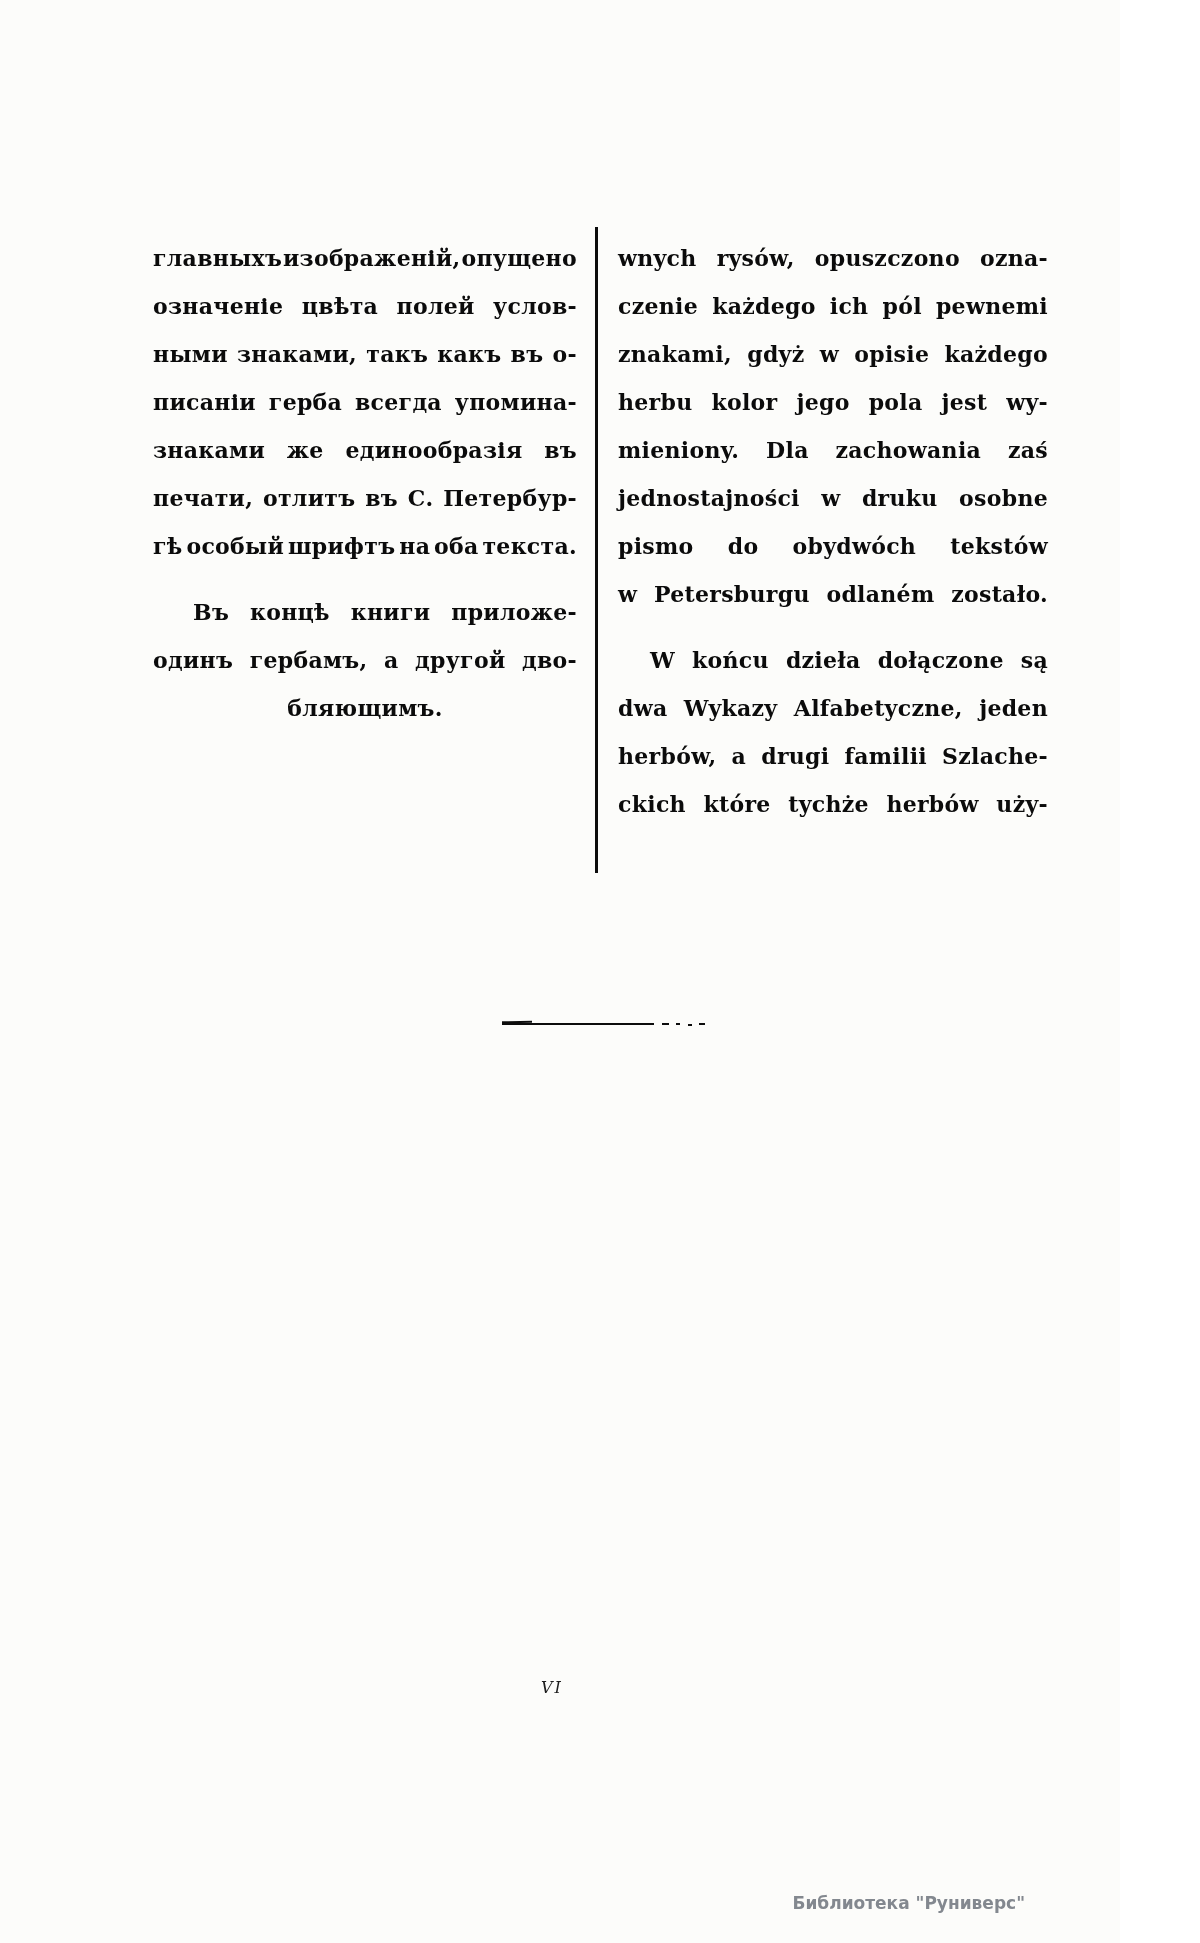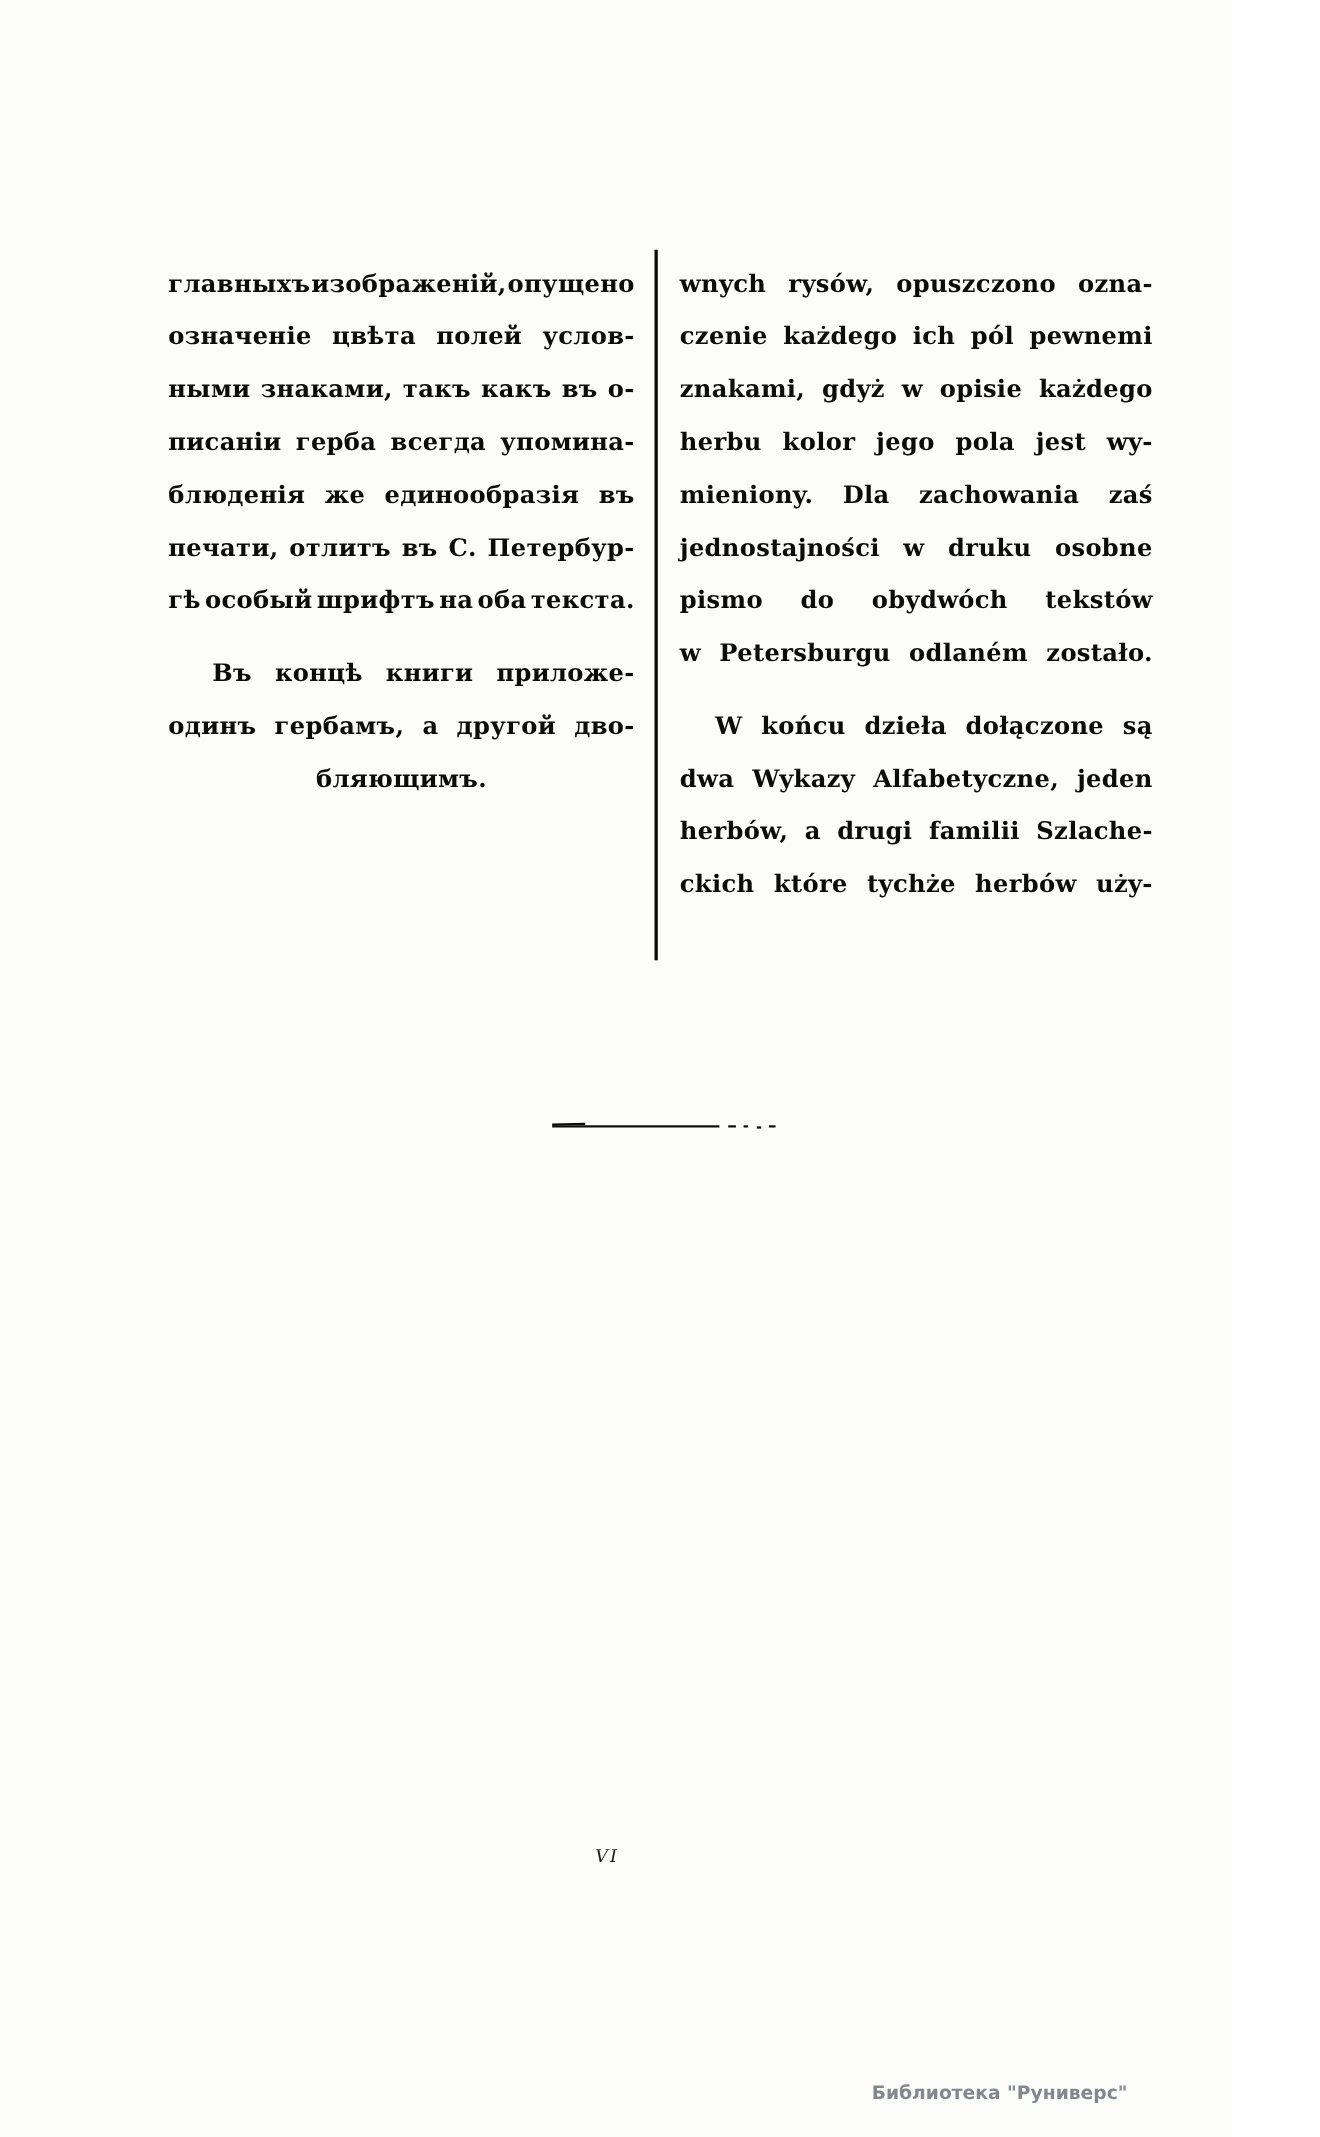--- a/index.html
+++ b/index.html
@@ -116,21 +116,21 @@
           <span>въ</span>
           <span>о-</span>
         </div>
       <div class="line">
           <span>писаніи</span>
           <span>герба</span>
           <span>всегда</span>
           <span>упомина-</span>
         </div>
       <div class="line">
-          <span>блюденія</span>
+          <span>знаками</span>
           <span>же</span>
           <span>единообразія</span>
           <span>въ</span>
         </div>
       <div class="line">
           <span>печати,</span>
           <span>отлитъ</span>
           <span>въ</span>
           <span>С.</span>
           <span>Петербур-</span>

